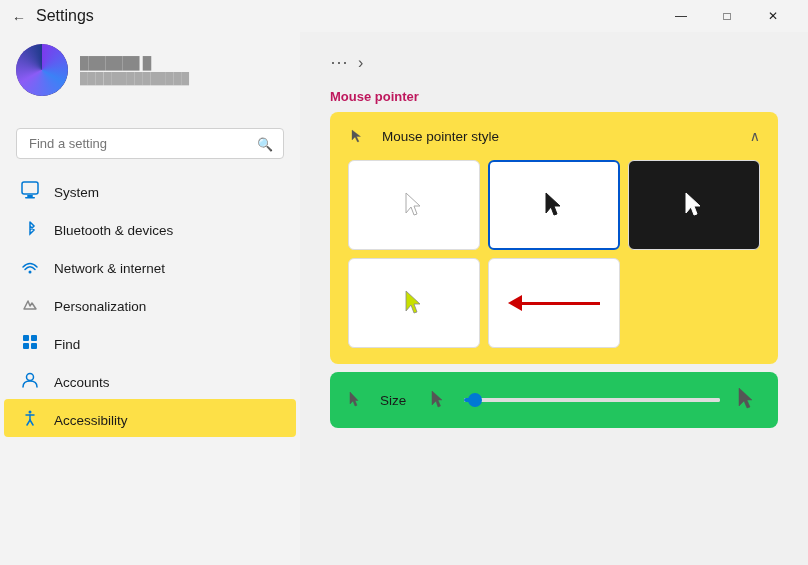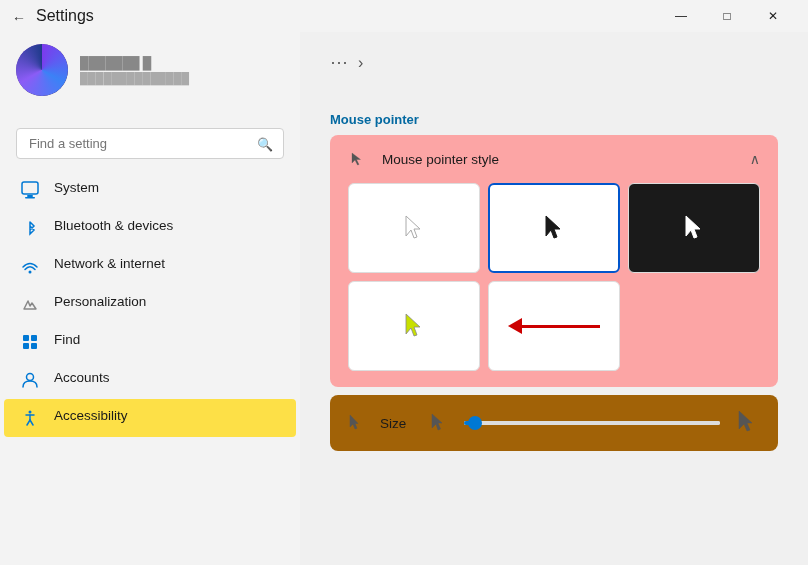--- a/index.html
+++ b/index.html
@@ -124,21 +124,21 @@
       position: absolute;
       right: 10px;
       top: 50%;
       transform: translateY(-50%);
       color: #666;
       font-size: 13px;
     }
 
     .nav-item {
       display: flex;
-      align-items: flex-start;
+      align-items: flex-end;
       gap: 14px;
       padding: 9px 16px;
       cursor: pointer;
       border-radius: 4px;
       margin: 0 4px;
       font-size: 13.5px;
       color: #1a1a1a;
     }
     .nav-item.active { background: #fde047; }
 
@@ -191,27 +191,26 @@
     }
     .page-title {
       font-size: 28px;
       font-weight: 600;
       color: #1a1a1a;
     }
 
     .section-label {
       font-size: 13px;
       font-weight: 600;
-      color: #0369a1;
+      color: #be185d;
       margin-bottom: 8px;
-      margin-top: 23px;
     }
 
     .card {
-      background: #fca5a5;
+      background: #fde047;
       border-radius: 8px;
       padding: 0;
       margin-bottom: 8px;
     }
 
     .card-header {
       display: flex;
       align-items: center;
       justify-content: space-between;
       padding: 14px 18px;
@@ -277,21 +276,21 @@
       width: 0;
       height: 0;
       border-top: 8px solid transparent;
       border-bottom: 8px solid transparent;
       border-right: 14px solid #cc0000;
       margin-right: -2px;
     }
 
     
     .size-card {
-      background: #a16207;
+      background: #22c55e;
       border-radius: 8px;
       padding: 14px 18px;
       display: flex;
       align-items: center;
       gap: 16px;
     }
     .size-label {
       font-size: 13.5px;
       color: #1a1a1a;
       margin-right: 8px;

